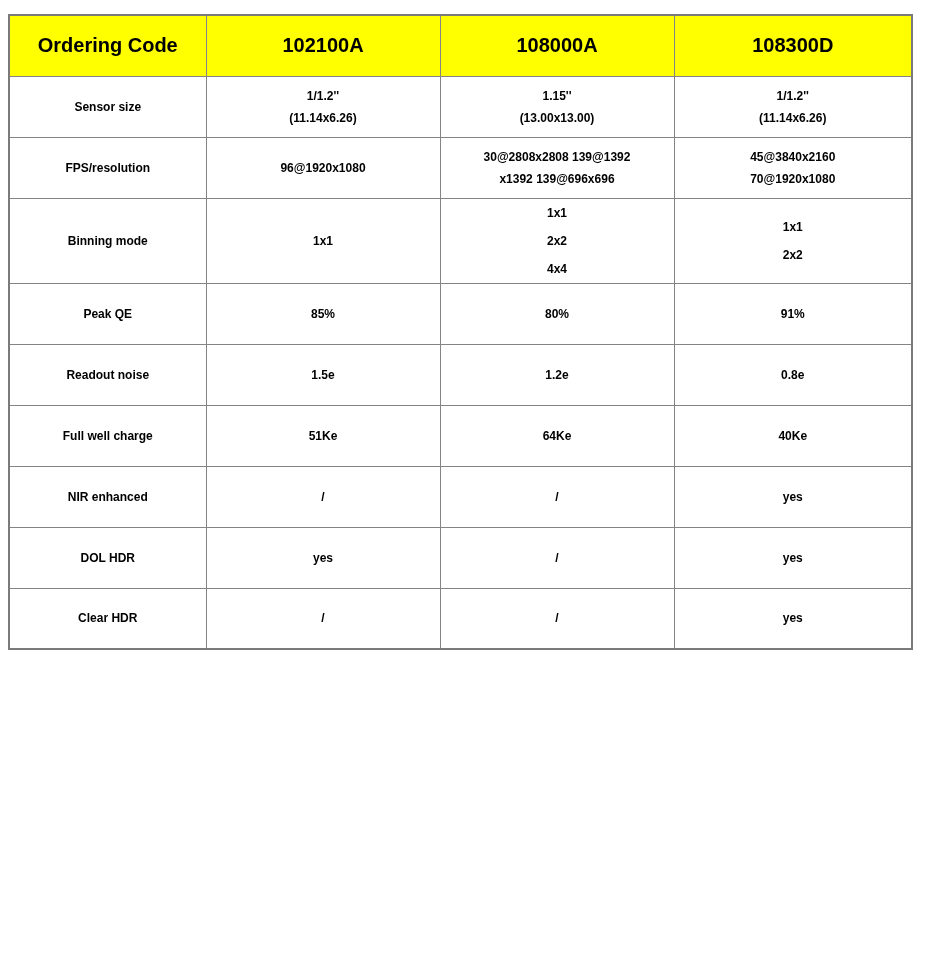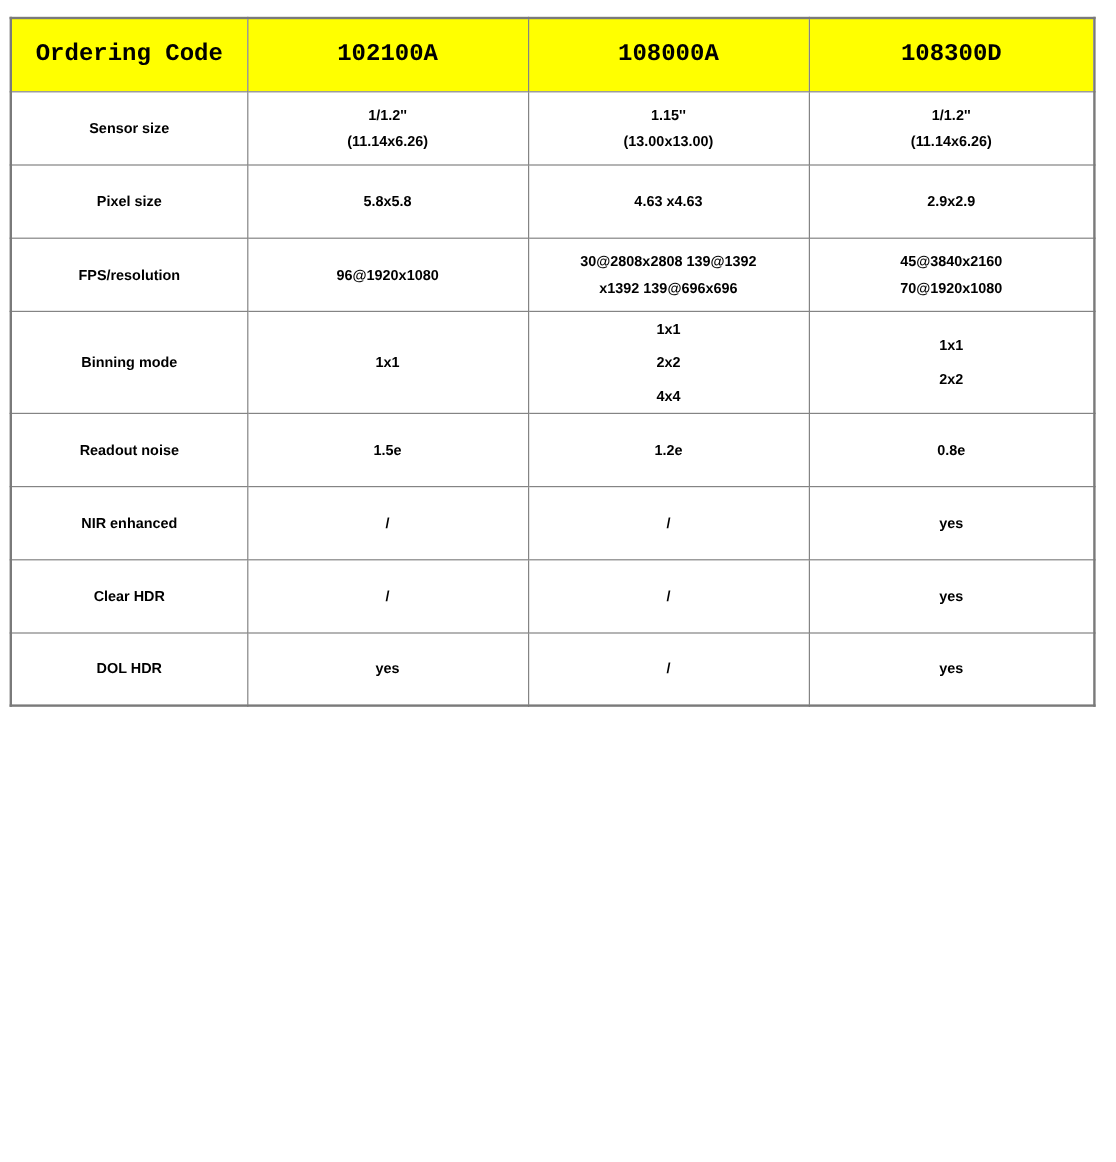--- a/index.html
+++ b/index.html
@@ -39,21 +39,20 @@
     font-weight: bold;
     color: var(--body-text);
     padding: 0 4px;
     overflow: hidden;
   }
   thead tr { height: 61px; }
   thead th {
     background: var(--header-bg);
     color: var(--header-text);
     font-size: 20px;
-    font-family: Liberation Mono, monospace;
   }
   tbody tr { height: 61px; }
   tbody tr.tall { height: 84px; }
   tbody th { font-size: 12px; }
   tbody td { font-size: 12px; }
   .ln { line-height: 22px; }
   .tall-ln { line-height: 28px; }
 </style>
 </head>
 <body>
@@ -87,34 +86,20 @@
             <div class="ln">1.15''</div>
             <div class="ln">(13.00x13.00)</div>
           </td>
           <td>
             <div class="ln">1/1.2''</div>
             <div class="ln">(11.14x6.26)</div>
           </td>
         </tr>
         <tr>
           <th>
-            <div class="ln">Pixel size</div>
-          </th>
-          <td>
-            <div class="ln">5.8x5.8</div>
-          </td>
-          <td>
-            <div class="ln">4.63 x4.63</div>
-          </td>
-          <td>
-            <div class="ln">2.9x2.9</div>
-          </td>
-        </tr>
-        <tr>
-          <th>
             <div class="ln">FPS/resolution</div>
           </th>
           <td>
             <div class="ln">96@1920x1080</div>
           </td>
           <td>
             <div class="ln">30@2808x2808 139@1392</div>
             <div class="ln">x1392 139@696x696</div>
           </td>
           <td>
@@ -134,66 +119,94 @@
             <div class="ln tall-ln">2x2</div>
             <div class="ln tall-ln">4x4</div>
           </td>
           <td>
             <div class="ln tall-ln">1x1</div>
             <div class="ln tall-ln">2x2</div>
           </td>
         </tr>
         <tr>
           <th>
+            <div class="ln">Peak QE</div>
+          </th>
+          <td>
+            <div class="ln">85%</div>
+          </td>
+          <td>
+            <div class="ln">80%</div>
+          </td>
+          <td>
+            <div class="ln">91%</div>
+          </td>
+        </tr>
+        <tr>
+          <th>
             <div class="ln">Readout noise</div>
           </th>
           <td>
             <div class="ln">1.5e</div>
           </td>
           <td>
             <div class="ln">1.2e</div>
           </td>
           <td>
             <div class="ln">0.8e</div>
           </td>
         </tr>
         <tr>
           <th>
+            <div class="ln">Full well charge</div>
+          </th>
+          <td>
+            <div class="ln">51Ke</div>
+          </td>
+          <td>
+            <div class="ln">64Ke</div>
+          </td>
+          <td>
+            <div class="ln">40Ke</div>
+          </td>
+        </tr>
+        <tr>
+          <th>
             <div class="ln">NIR enhanced</div>
           </th>
           <td>
             <div class="ln">/</div>
           </td>
           <td>
             <div class="ln">/</div>
           </td>
           <td>
             <div class="ln">yes</div>
           </td>
         </tr>
         <tr>
           <th>
+            <div class="ln">DOL HDR</div>
+          </th>
+          <td>
+            <div class="ln">yes</div>
+          </td>
+          <td>
+            <div class="ln">/</div>
+          </td>
+          <td>
+            <div class="ln">yes</div>
+          </td>
+        </tr>
+        <tr>
+          <th>
             <div class="ln">Clear HDR</div>
           </th>
           <td>
             <div class="ln">/</div>
-          </td>
-          <td>
-            <div class="ln">/</div>
-          </td>
-          <td>
-            <div class="ln">yes</div>
-          </td>
-        </tr>
-        <tr>
-          <th>
-            <div class="ln">DOL HDR</div>
-          </th>
-          <td>
-            <div class="ln">yes</div>
           </td>
           <td>
             <div class="ln">/</div>
           </td>
           <td>
             <div class="ln">yes</div>
           </td>
         </tr>
       </tbody>
   </table>

